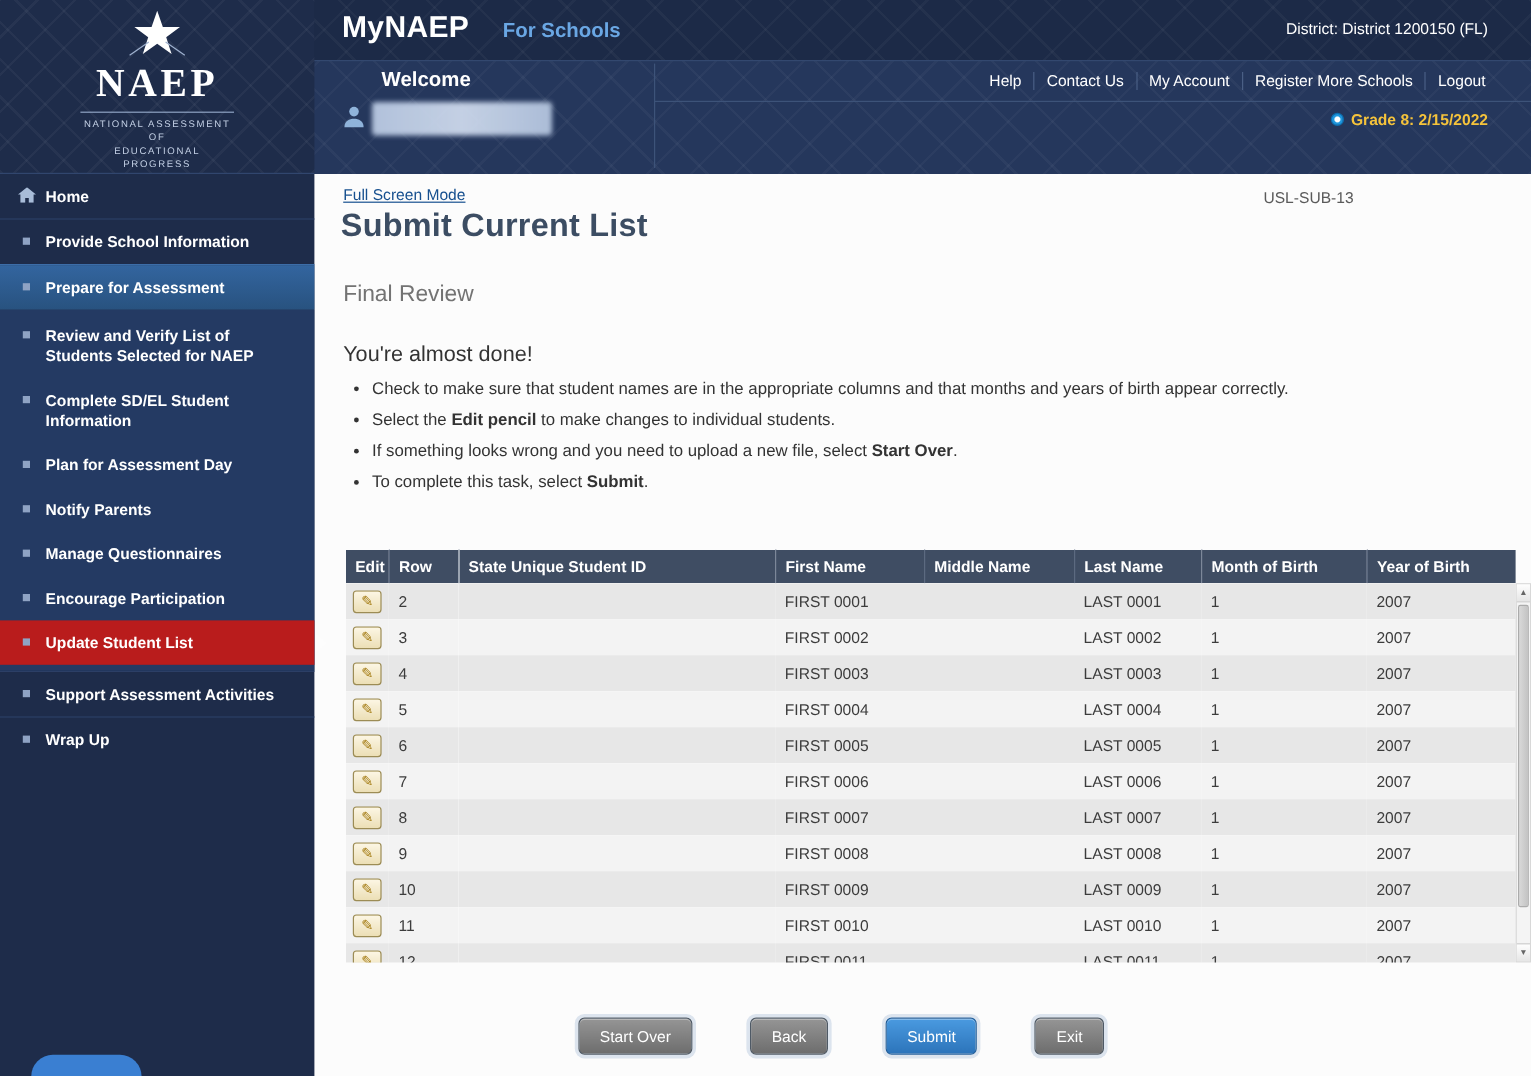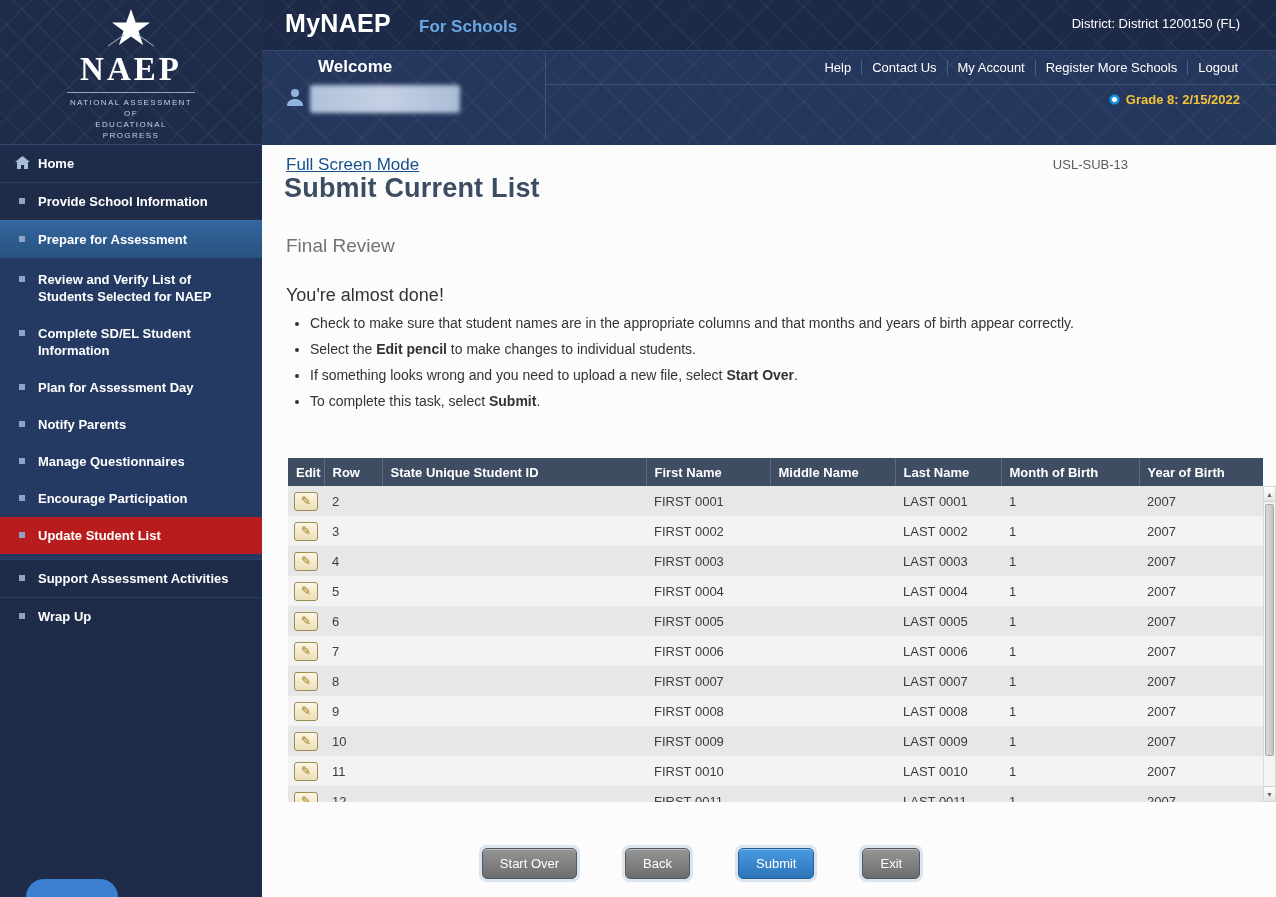--- a/index.html
+++ b/index.html
@@ -53,21 +53,21 @@
   .subnav { background:#243a63; padding:3px 0 5px; }
   .subitem { position:relative; padding:10px 14px 10px 38px; color:#fff; font-size:13px; font-weight:bold; line-height:17px; cursor:pointer; }
   .subitem .sq { top:15px; }
   .subitem.active { background:#b91c1c; }
   .subitem.active::after { content:''; position:absolute; right:0; top:50%; margin-top:-8px;
     border-top:8px solid transparent; border-bottom:8px solid transparent; border-left:9px solid #fdfdfd;
     transform:translateX(10px); }
 
   
   .main { position:absolute; left:262px; top:145px; right:0; bottom:0; background:#fcfcfc; }
-  .fullscreen-link { position:absolute; left:24px; top:10px; font-size:17px; color:#17508f; text-decoration:underline; cursor:pointer; }
+  .fullscreen-link { position:absolute; left:24px; top:10px; font-size:13px; color:#17508f; text-decoration:underline; cursor:pointer; }
   .page-code { position:absolute; top:12px; right:148px; font-size:13px; color:#5a5a5a; }
   .page-title { position:absolute; left:22px; top:28px; font-size:27px; font-weight:bold; color:#3c4d63; letter-spacing:.2px; }
   .section-title { position:absolute; left:24px; top:90px; font-size:19px; font-weight:normal; color:#737373; }
   .intro { position:absolute; left:24px; top:140px; font-size:18px; color:#333; }
   .instructions { position:absolute; left:30px; top:168px; width:850px; font-size:14px; color:#333; padding-left:18px; }
   .instructions li { margin-bottom:6px; line-height:20px; }
   .instructions b { font-weight:bold; }
 
   
   .tablewrap { position:absolute; left:26px; top:313px; width:988px; }

